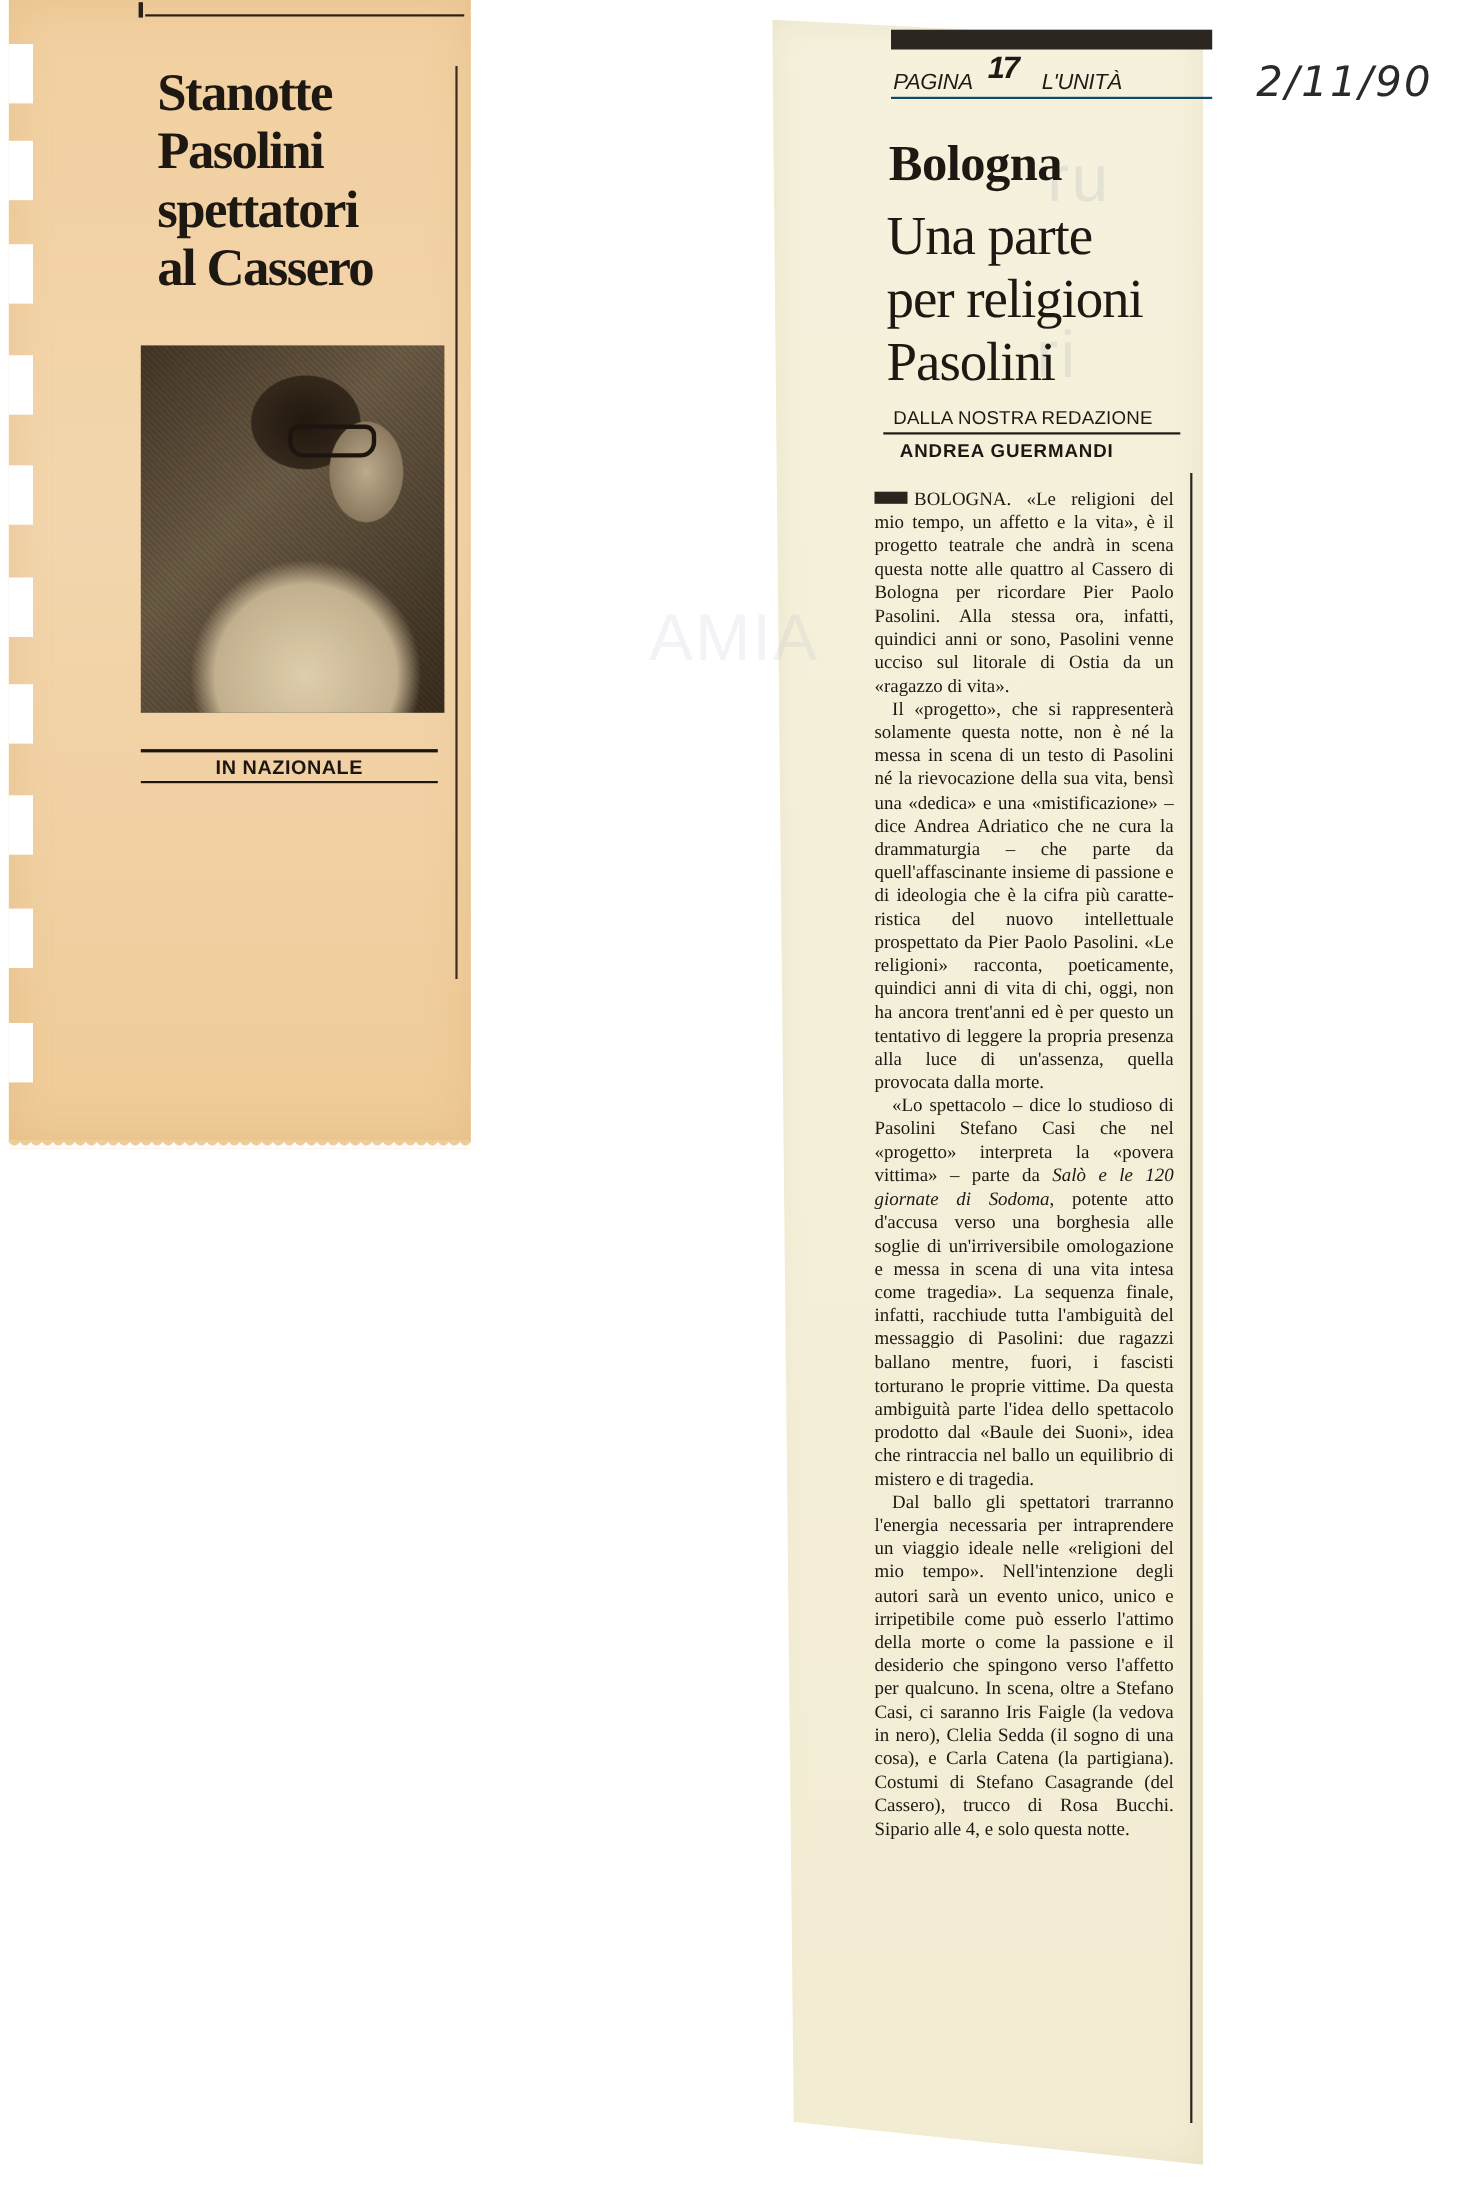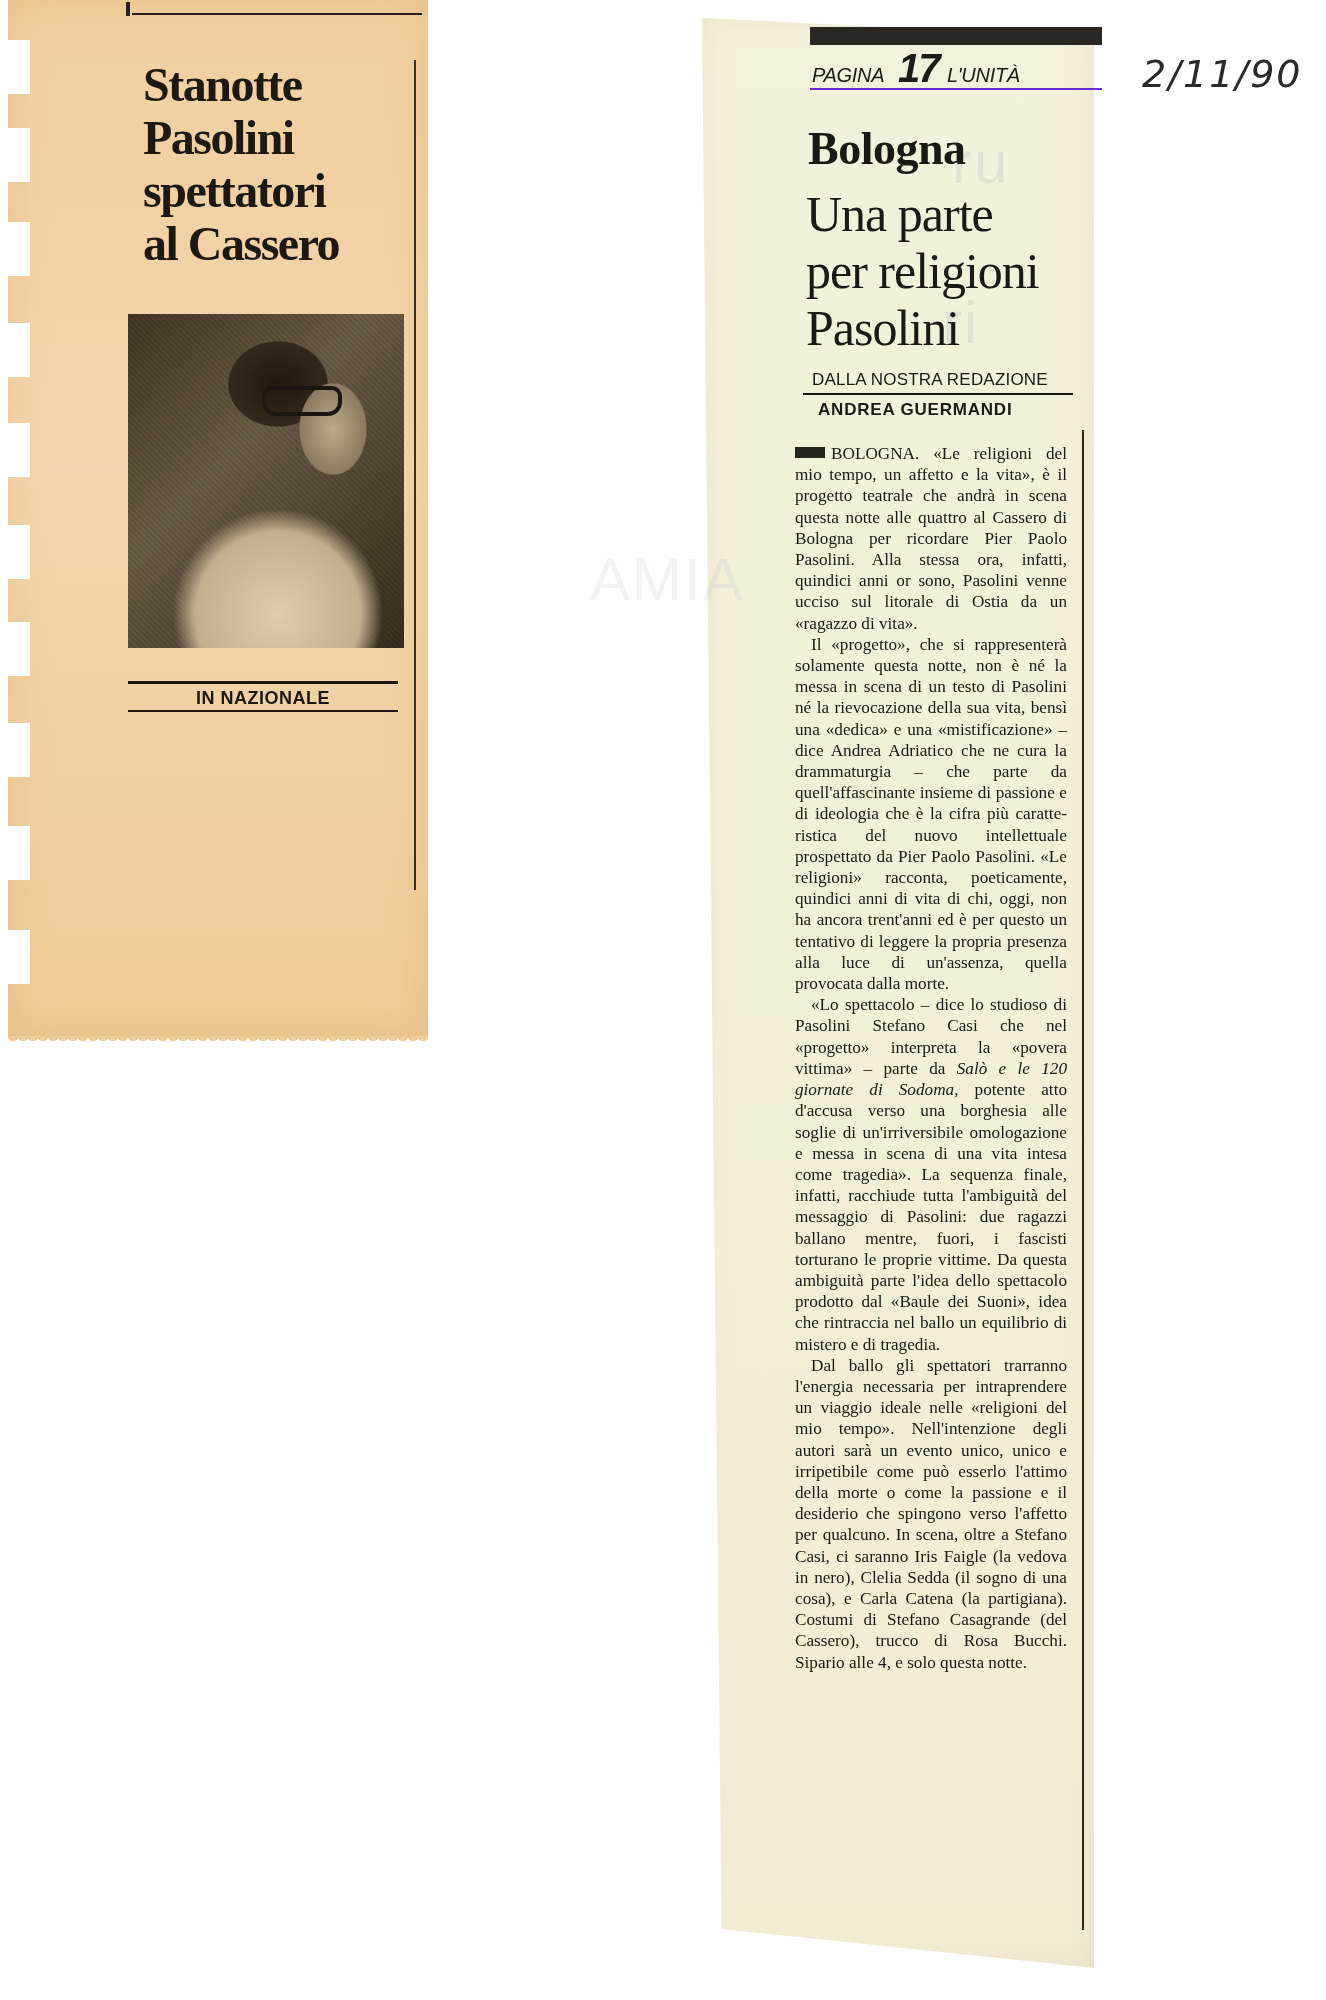--- a/index.html
+++ b/index.html
@@ -61,24 +61,24 @@
     clip-path: polygon(0 0, 100% 1%, 100% 100%, 5% 98%, 2% 40%);
   }
   .ghost-text {
     position: absolute; font-family: "Liberation Sans", sans-serif; font-size: 60px;
     color: rgba(150,160,175,0.18); letter-spacing: 2px; pointer-events: none;
   }
   .right-top-bar { position: absolute; left: 810px; top: 27px; width: 292px; height: 18px; background: #2b2620; }
   .page-line {
     position: absolute; left: 810px; top: 48px; width: 292px; height: 40px;
     font-family: "Liberation Sans", sans-serif; color: #1f1a14;
-    border-bottom: 2px solid #6d28d9;
+    border-bottom: 2px solid #0c4a6e;
   }
   .page-line .pl-label { font-style: italic; font-size: 20px; position: absolute; left: 2px; top: 16px; letter-spacing: -0.3px; }
-  .page-line .pl-num { font-style: italic; font-weight: bold; font-size: 40px; position: absolute; left: 88px; top: -2px; letter-spacing: -2px; }
+  .page-line .pl-num { font-style: italic; font-weight: bold; font-size: 28px; position: absolute; left: 88px; top: -2px; letter-spacing: -2px; }
   .page-line .pl-paper { font-style: italic; font-size: 20px; position: absolute; left: 137px; top: 16px; letter-spacing: -0.3px; text-align: right; }
 
   .date-note {
     position: absolute; left: 1142px; top: 52px;
     font-family: "DejaVu Sans", sans-serif; font-size: 38px; font-style: italic;
     color: #2a2a2a; letter-spacing: 2px; font-weight: 300;
   }
 
   .kicker-bologna {
     position: absolute; left: 808px; top: 122px;

